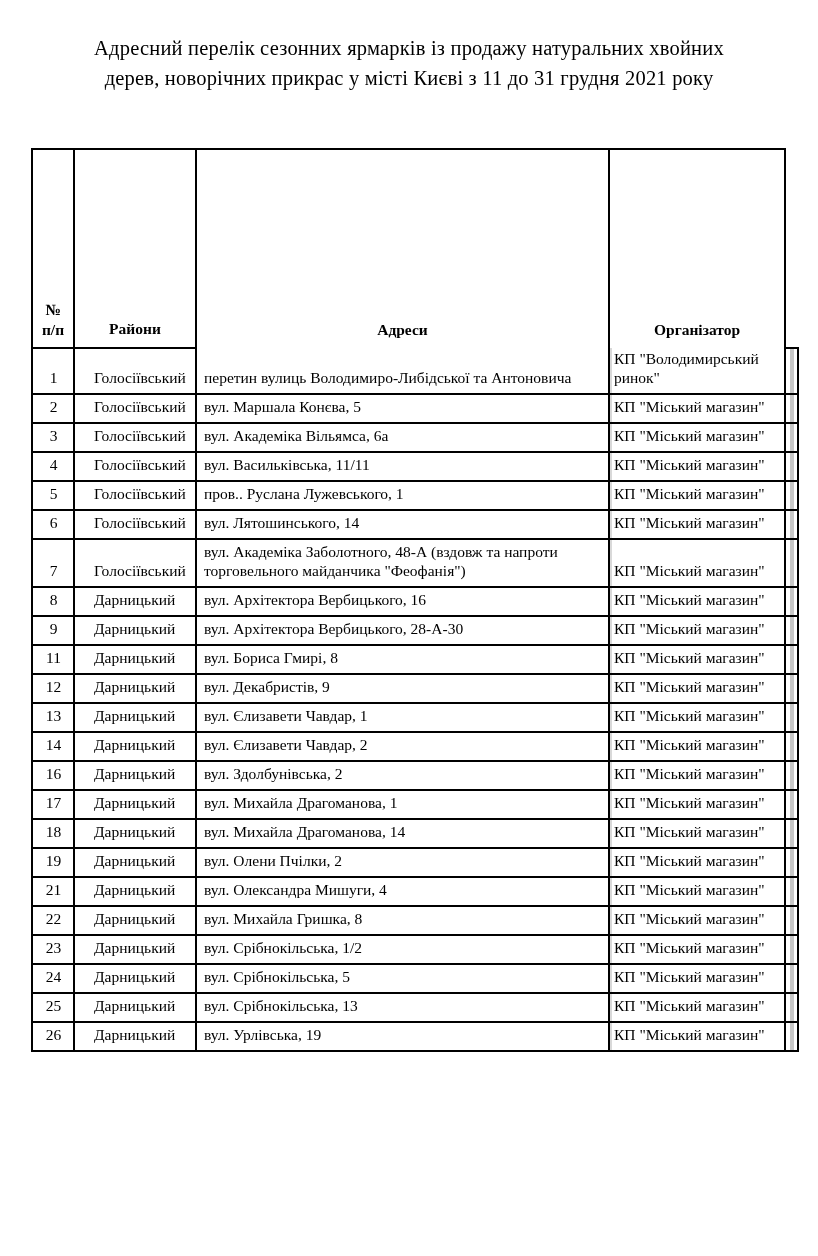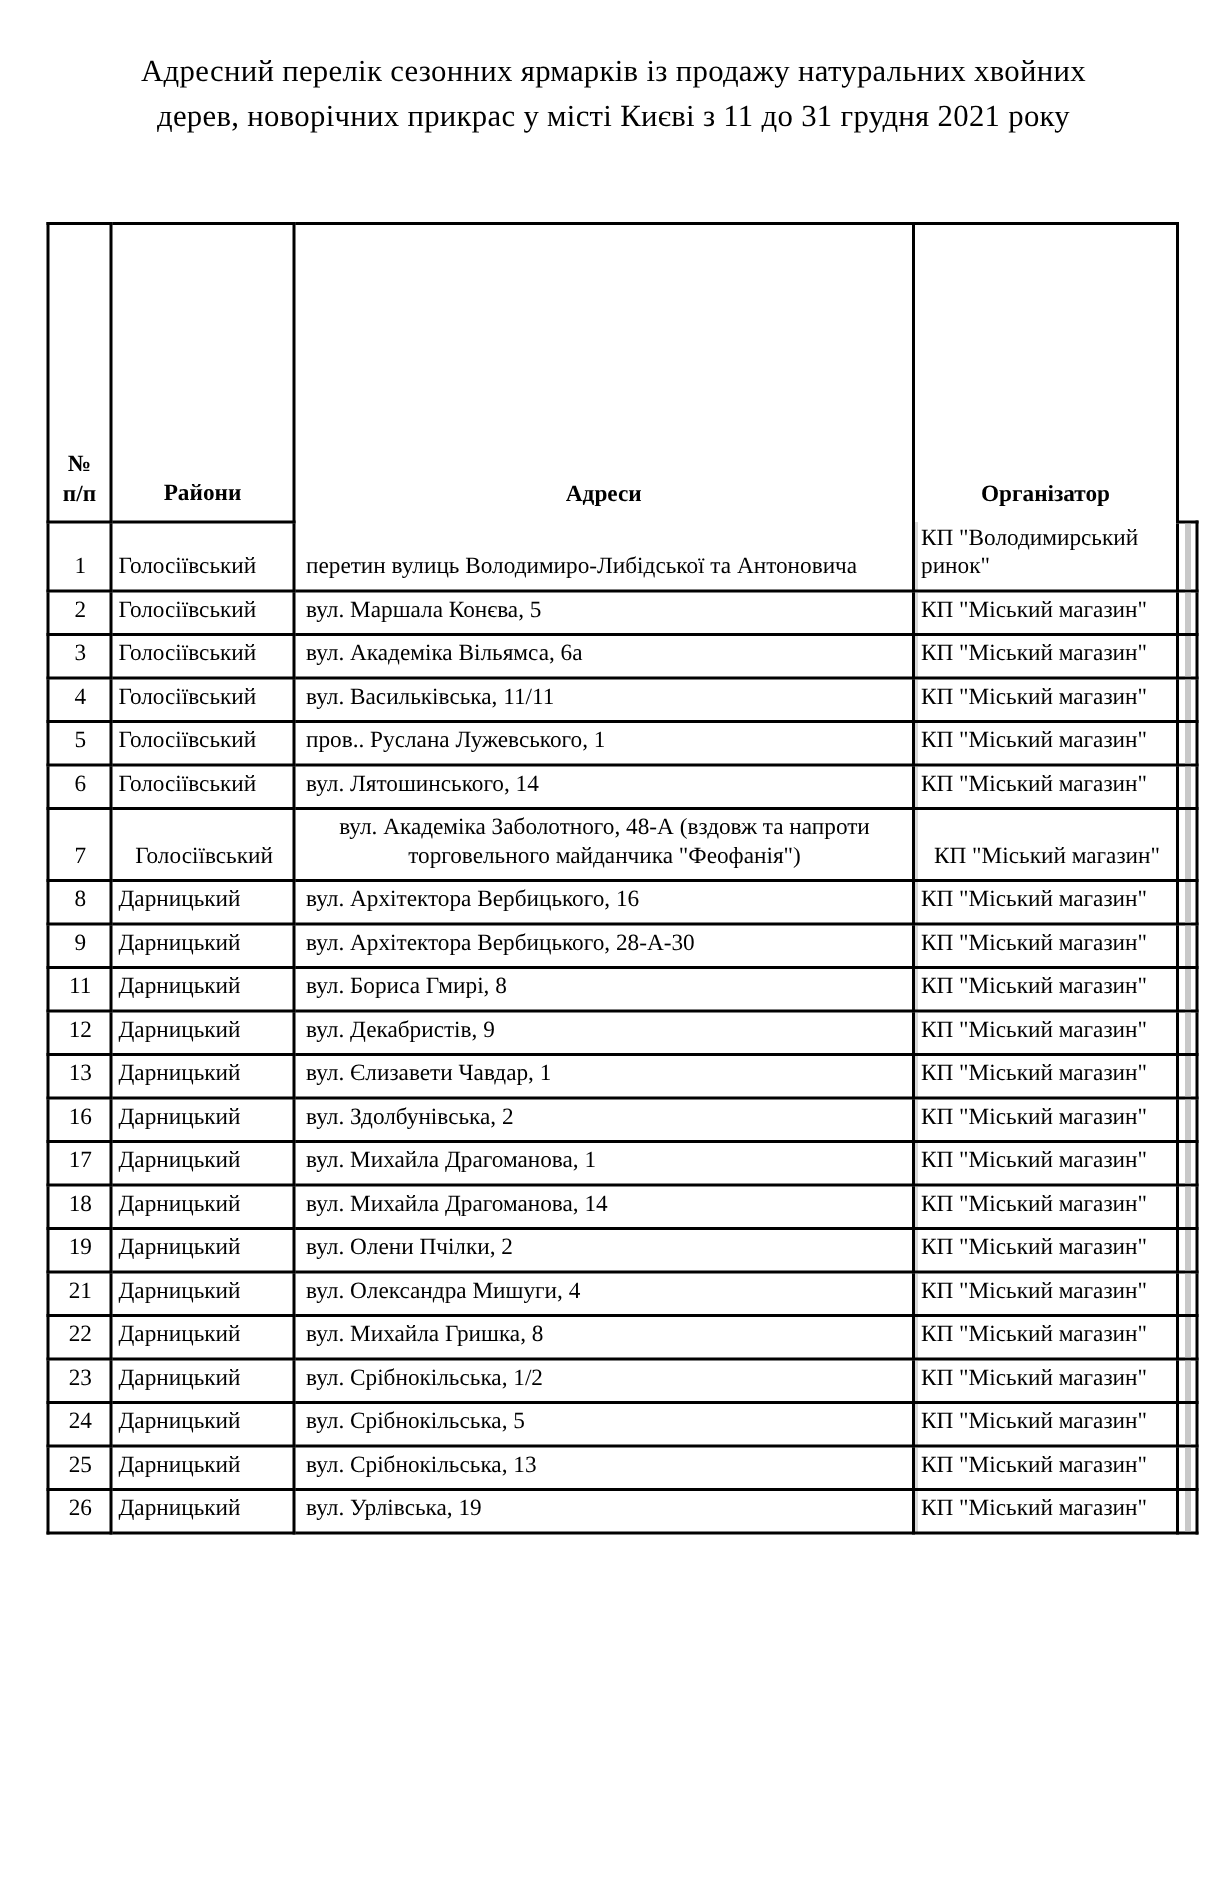--- a/index.html
+++ b/index.html
@@ -42,34 +42,34 @@
     font-weight: bold;
     text-align: center;
     padding-bottom: 8px;
   }
   th.h-num { white-space: pre-line; line-height: 1.25; }
   th.h-addr, th.h-org { border-bottom: none; }
   th.h-marker { border-top: none; border-right: none; border-bottom: none; }
 
   tbody td { height: 29px; padding-bottom: 5px; }
   td.c-num      { text-align: center; padding-left: 1px; }
-  td.c-district { padding-left: 4px; padding-right: 2px; border-radius: 16px; }
+  td.c-district { padding-left: 19px; padding-right: 2px; border-radius: 16px; }
   td.c-address  { padding-left: 7px; padding-right: 6px; }
   td.c-org      { padding-left: 4px; padding-right: 2px;
                   box-shadow: inset 3px 0 0 -1px #d9d9d9; }
   td.c-marker   { position: relative; padding: 0; }
   td.c-marker .graybar {
     position: absolute; top: 0; bottom: 0; left: 50%;
     width: 4px; margin-left: -2px;
     background: #c8c8c8;
   }
   tr.r1 .c-address, tr.r1 .c-org { border-top: none; }
   tr.r1 td { height: 41px; }
   tr.r1 .c-org { vertical-align: top; padding-top: 2px; }
-  tr.r7 td { height: 48px; text-align: center; }
+  tr.r7 td { height: 48px; }
 </style>
 </head>
 <body>
 
 <div class="page-title">
   <span>Адресний перелік сезонних ярмарків із продажу натуральних хвойних</span><br>
   <span>дерев, новорічних прикрас у місті Києві з 11 до 31 грудня 2021 року</span>
 </div>
 
 <table class="fairs">
@@ -193,20 +193,29 @@
       <tr>
     <td class="c-num">13</td>
     <td class="c-district">Дарницький</td>
     <td class="c-address">вул. Єлизавети Чавдар, 1</td>
     <td class="c-org">КП "Міський магазин"</td>
     <td class="c-marker">
       <div class="graybar"></div>
     </td>
   </tr>
       <tr>
+    <td class="c-num">14</td>
+    <td class="c-district">Дарницький</td>
+    <td class="c-address">вул. Єлизавети Чавдар, 2</td>
+    <td class="c-org">КП "Міський магазин"</td>
+    <td class="c-marker">
+      <div class="graybar"></div>
+    </td>
+  </tr>
+      <tr>
     <td class="c-num">16</td>
     <td class="c-district">Дарницький</td>
     <td class="c-address">вул. Здолбунівська, 2</td>
     <td class="c-org">КП "Міський магазин"</td>
     <td class="c-marker">
       <div class="graybar"></div>
     </td>
   </tr>
       <tr>
     <td class="c-num">17</td>

